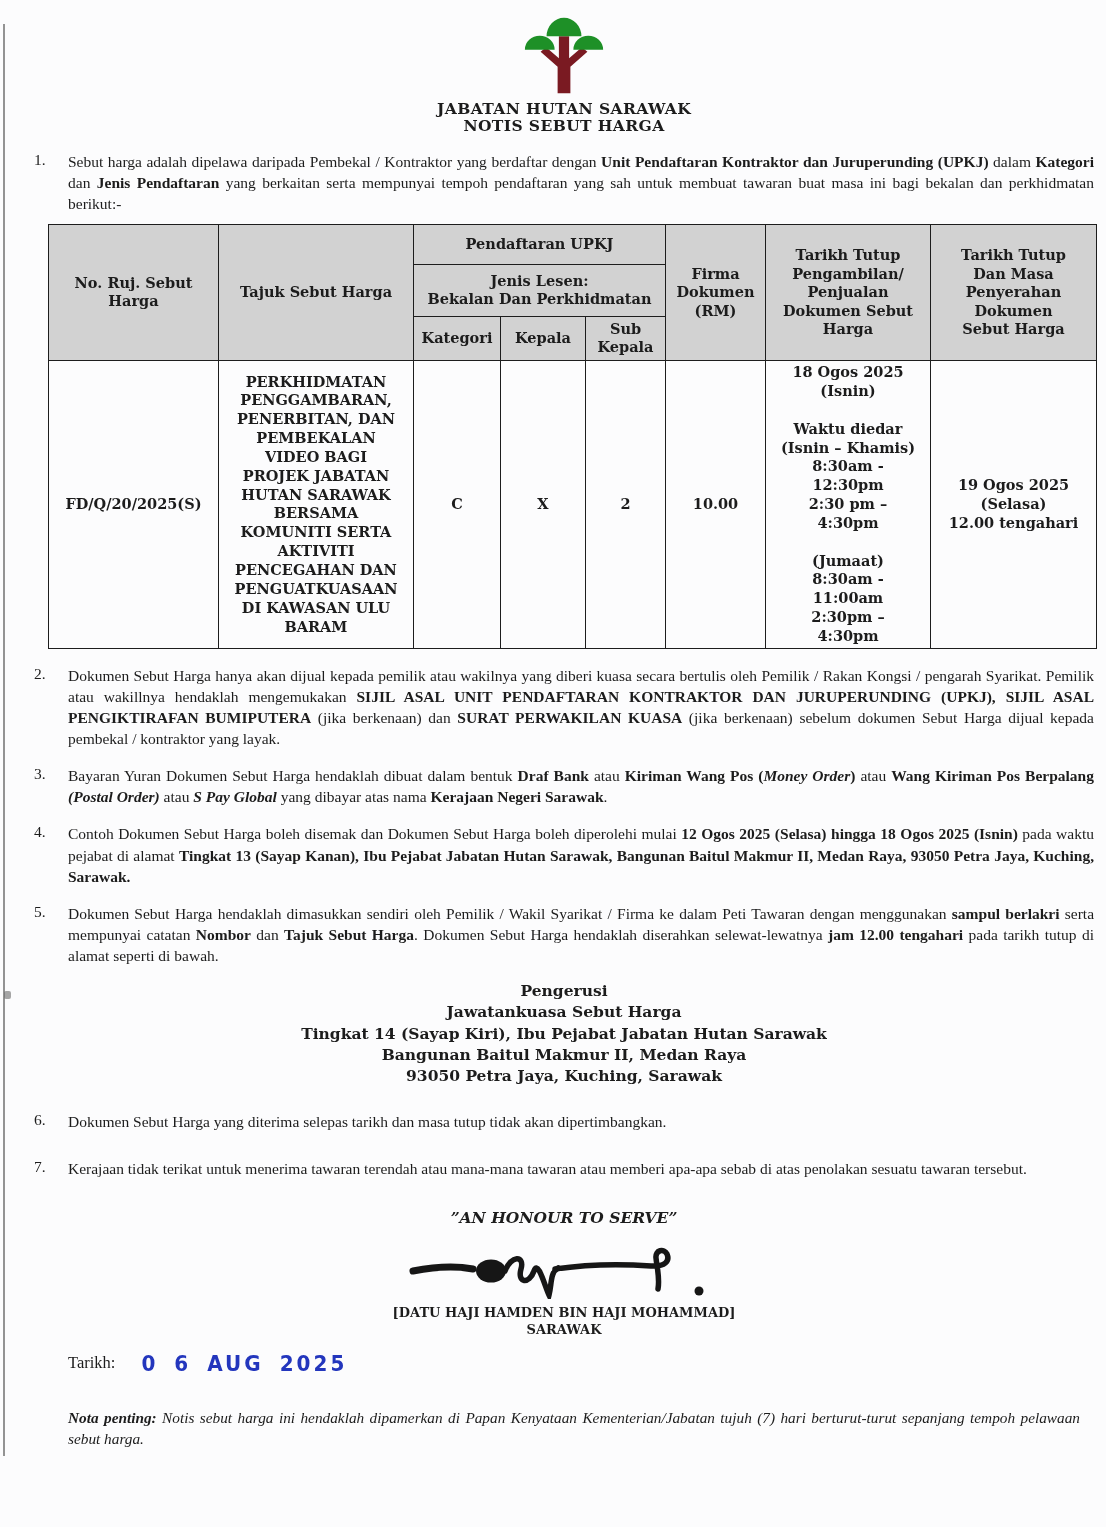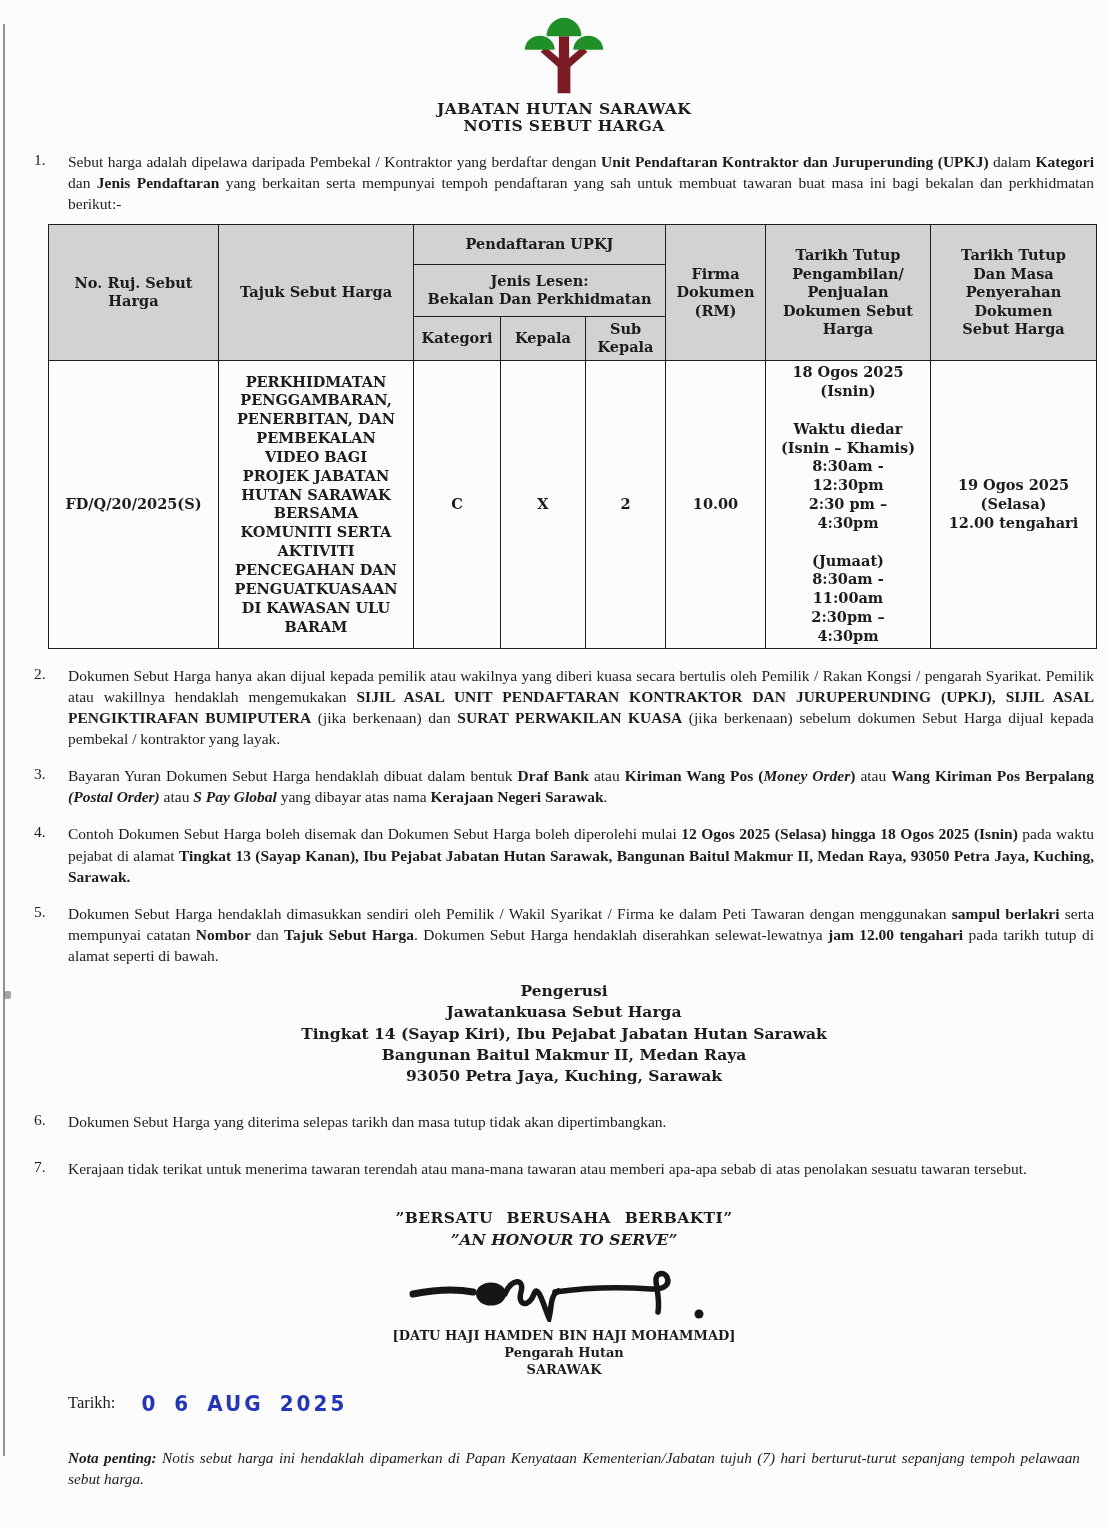--- a/index.html
+++ b/index.html
@@ -220,37 +220,35 @@
     <div class="num">6.</div>
     <div class="txt"><span>Dokumen Sebut Harga yang diterima selepas tarikh dan masa tutup tidak akan dipertimbangkan.</span></div>
   </div>
 
   <div class="para p7">
     <div class="num">7.</div>
     <div class="txt"><span>Kerajaan tidak terikat untuk menerima tawaran terendah atau mana-mana tawaran atau memberi apa-apa sebab di atas penolakan sesuatu tawaran tersebut.</span></div>
   </div>
 
   <div class="motto">
-    <div class="m1">”BERSATU  BERUSAHA  BERBAKTI”</div>
     <div class="m2">”AN HONOUR TO SERVE”</div>
   </div>
 
   <div class="sig-wrap">
     <svg width="330" height="62" viewBox="0 0 330 62">
       <path d="M14 34 C 40 29, 58 29, 74 32" fill="none" stroke="#161616" stroke-width="7" stroke-linecap="round"></path>
       <ellipse cx="92" cy="34" rx="15" ry="11.5" fill="#161616"></ellipse>
       <path d="M106 34 C 112 18, 126 18, 122 32 C 118 46, 130 48, 135 34 C 139 22, 146 50, 150 58 C 153 46, 151 36, 159 31" fill="none" stroke="#161616" stroke-width="5.5" stroke-linecap="round"></path>
       <path d="M156 32 C 190 27, 226 27, 252 29 C 266 30, 271 24, 268 17 C 265 11, 256 13, 257 21 C 258 31, 261 41, 259 52" fill="none" stroke="#161616" stroke-width="5.5" stroke-linecap="round"></path>
       <circle cx="300" cy="54" r="4.5" fill="#161616"></circle>
     </svg>
   </div>
 
   <div class="sig-names">
     <div>[DATU HAJI HAMDEN BIN HAJI MOHAMMAD]</div>
-    <div>Pengarah Hutan</div>
     <div>SARAWAK</div>
   </div>
 
   <div class="date-row">
     <span class="date-label">Tarikh:</span>
     <span class="date-stamp">0 6  AUG  2025</span>
   </div>
 
   <div class="note">
     <span class="lbl">Nota penting:</span><span class="body-it">  Notis sebut harga ini hendaklah dipamerkan di Papan Kenyataan Kementerian/Jabatan tujuh (7) hari berturut-turut sepanjang tempoh pelawaan sebut harga.</span>

